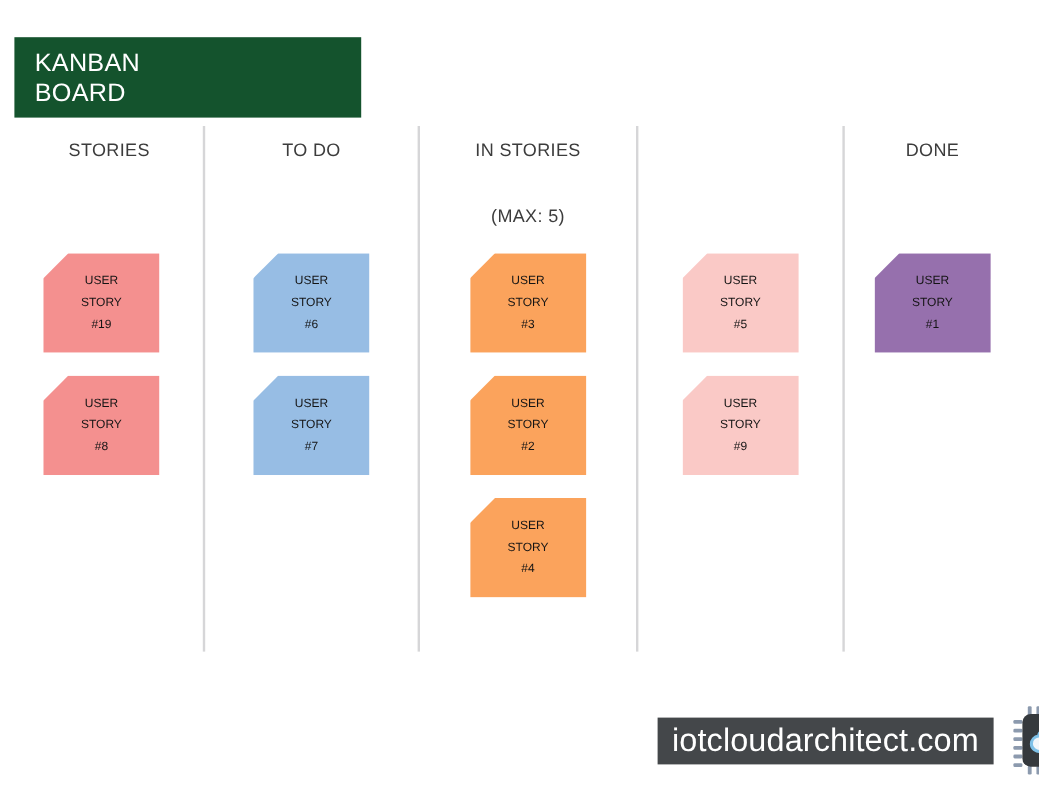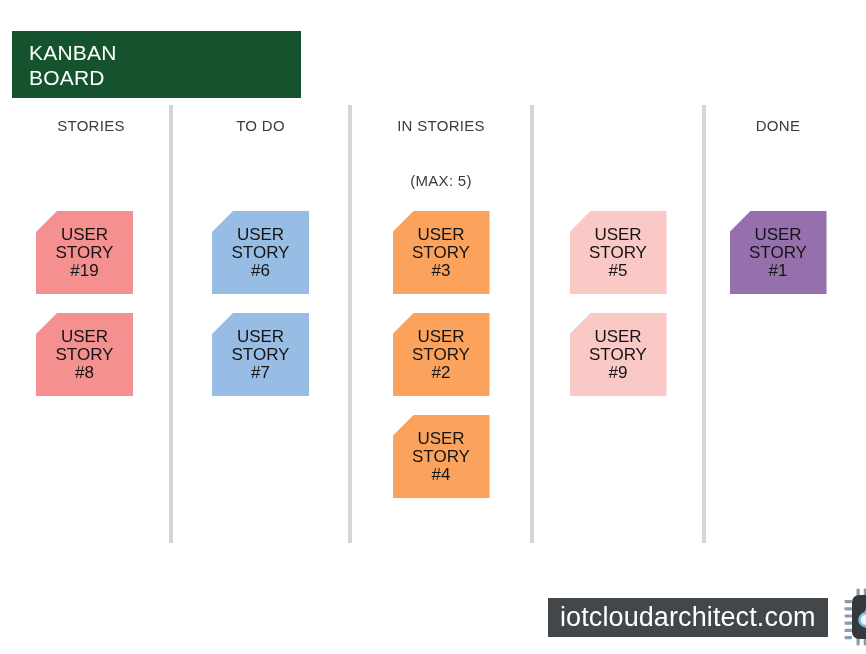--- a/index.html
+++ b/index.html
@@ -44,21 +44,21 @@
     height: 438px;
     display: flex;
     flex-direction: row;
   }
   .column {
     position: relative;
     box-sizing: border-box;
     flex: 0 0 auto;
   }
   .column + .column {
-    border-left: 4px solid #f9a8d4;
+    border-left: 2px solid #f9a8d4;
   }
   .col-stories   { width: 169px; padding-left: 13px; }
   .col-todo      { width: 179px; }
   .col-inprogress{ width: 182px; }
   .col-testing   { width: 172px; }
   .col-done      { width: 148px; }
 
   .col-header {
     text-align: center;
     font-size: 15px;
@@ -92,21 +92,21 @@
     width: 97px;
     height: 83px;
     box-sizing: border-box;
     display: flex;
     flex-direction: column;
     align-items: center;
     justify-content: center;
     -webkit-clip-path: polygon(21px 0, 100% 0, 100% 100%, 0 100%, 0 21px);
     clip-path: polygon(21px 0, 100% 0, 100% 100%, 0 100%, 0 21px);
     color: #141414;
-    font-size: 17px;
+    font-size: 10px;
     line-height: 18px;
     text-align: center;
   }
   .card .card-line { display: block; white-space: pre; }
 
   
   #footer-brand {
     position: absolute;
     left: 548px;
     top: 588px;

